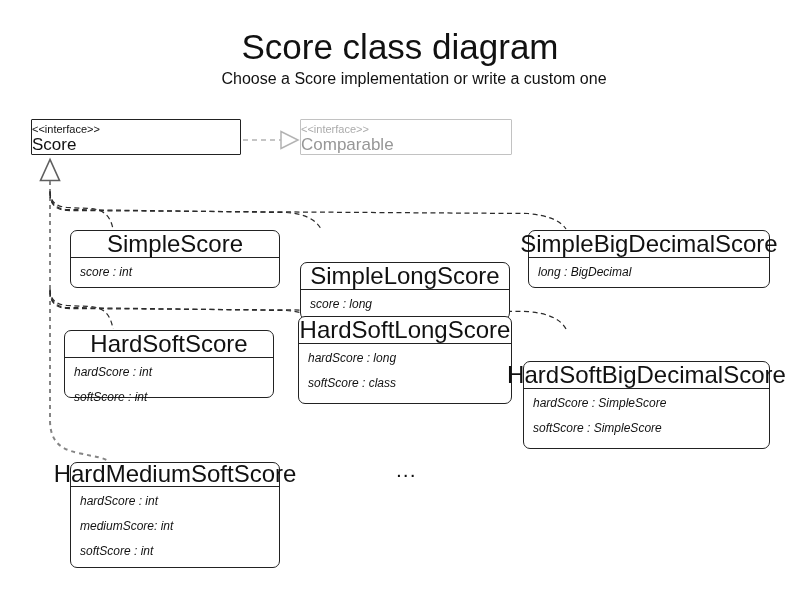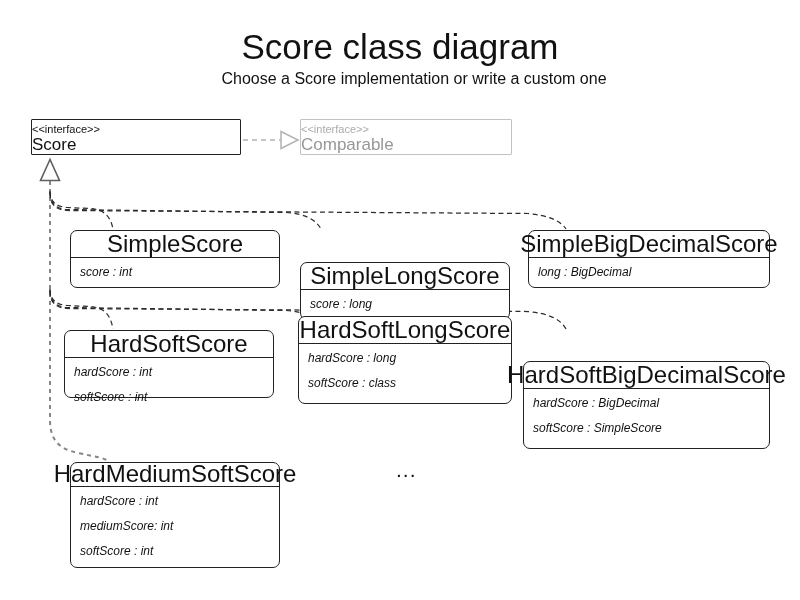--- a/index.html
+++ b/index.html
@@ -141,21 +141,21 @@
     <div class="ttl">HardSoftLongScore</div>
     <div class="attrs">
       <div class="attr">hardScore : long</div>
       <div class="attr">softScore : class</div>
     </div>
   </div>
 
   <div class="clsbox" style="left:523px; top:330px; width:247px; height:88px;margin-top:31px;">
     <div class="ttl">HardSoftBigDecimalScore</div>
     <div class="attrs">
-      <div class="attr">hardScore : BigDecimal</div>
+      <div class="attr">hardScore : SimpleScore</div>
       <div class="attr">softScore : SimpleScore</div>
     </div>
   </div>
 
   <div class="clsbox short-ttl" style="left:70px; top:462px; width:210px; height:106px;">
     <div class="ttl">HardMediumSoftScore</div>
     <div class="attrs">
       <div class="attr">hardScore : int</div>
       <div class="attr">mediumScore: int</div>
       <div class="attr">softScore : int</div>

